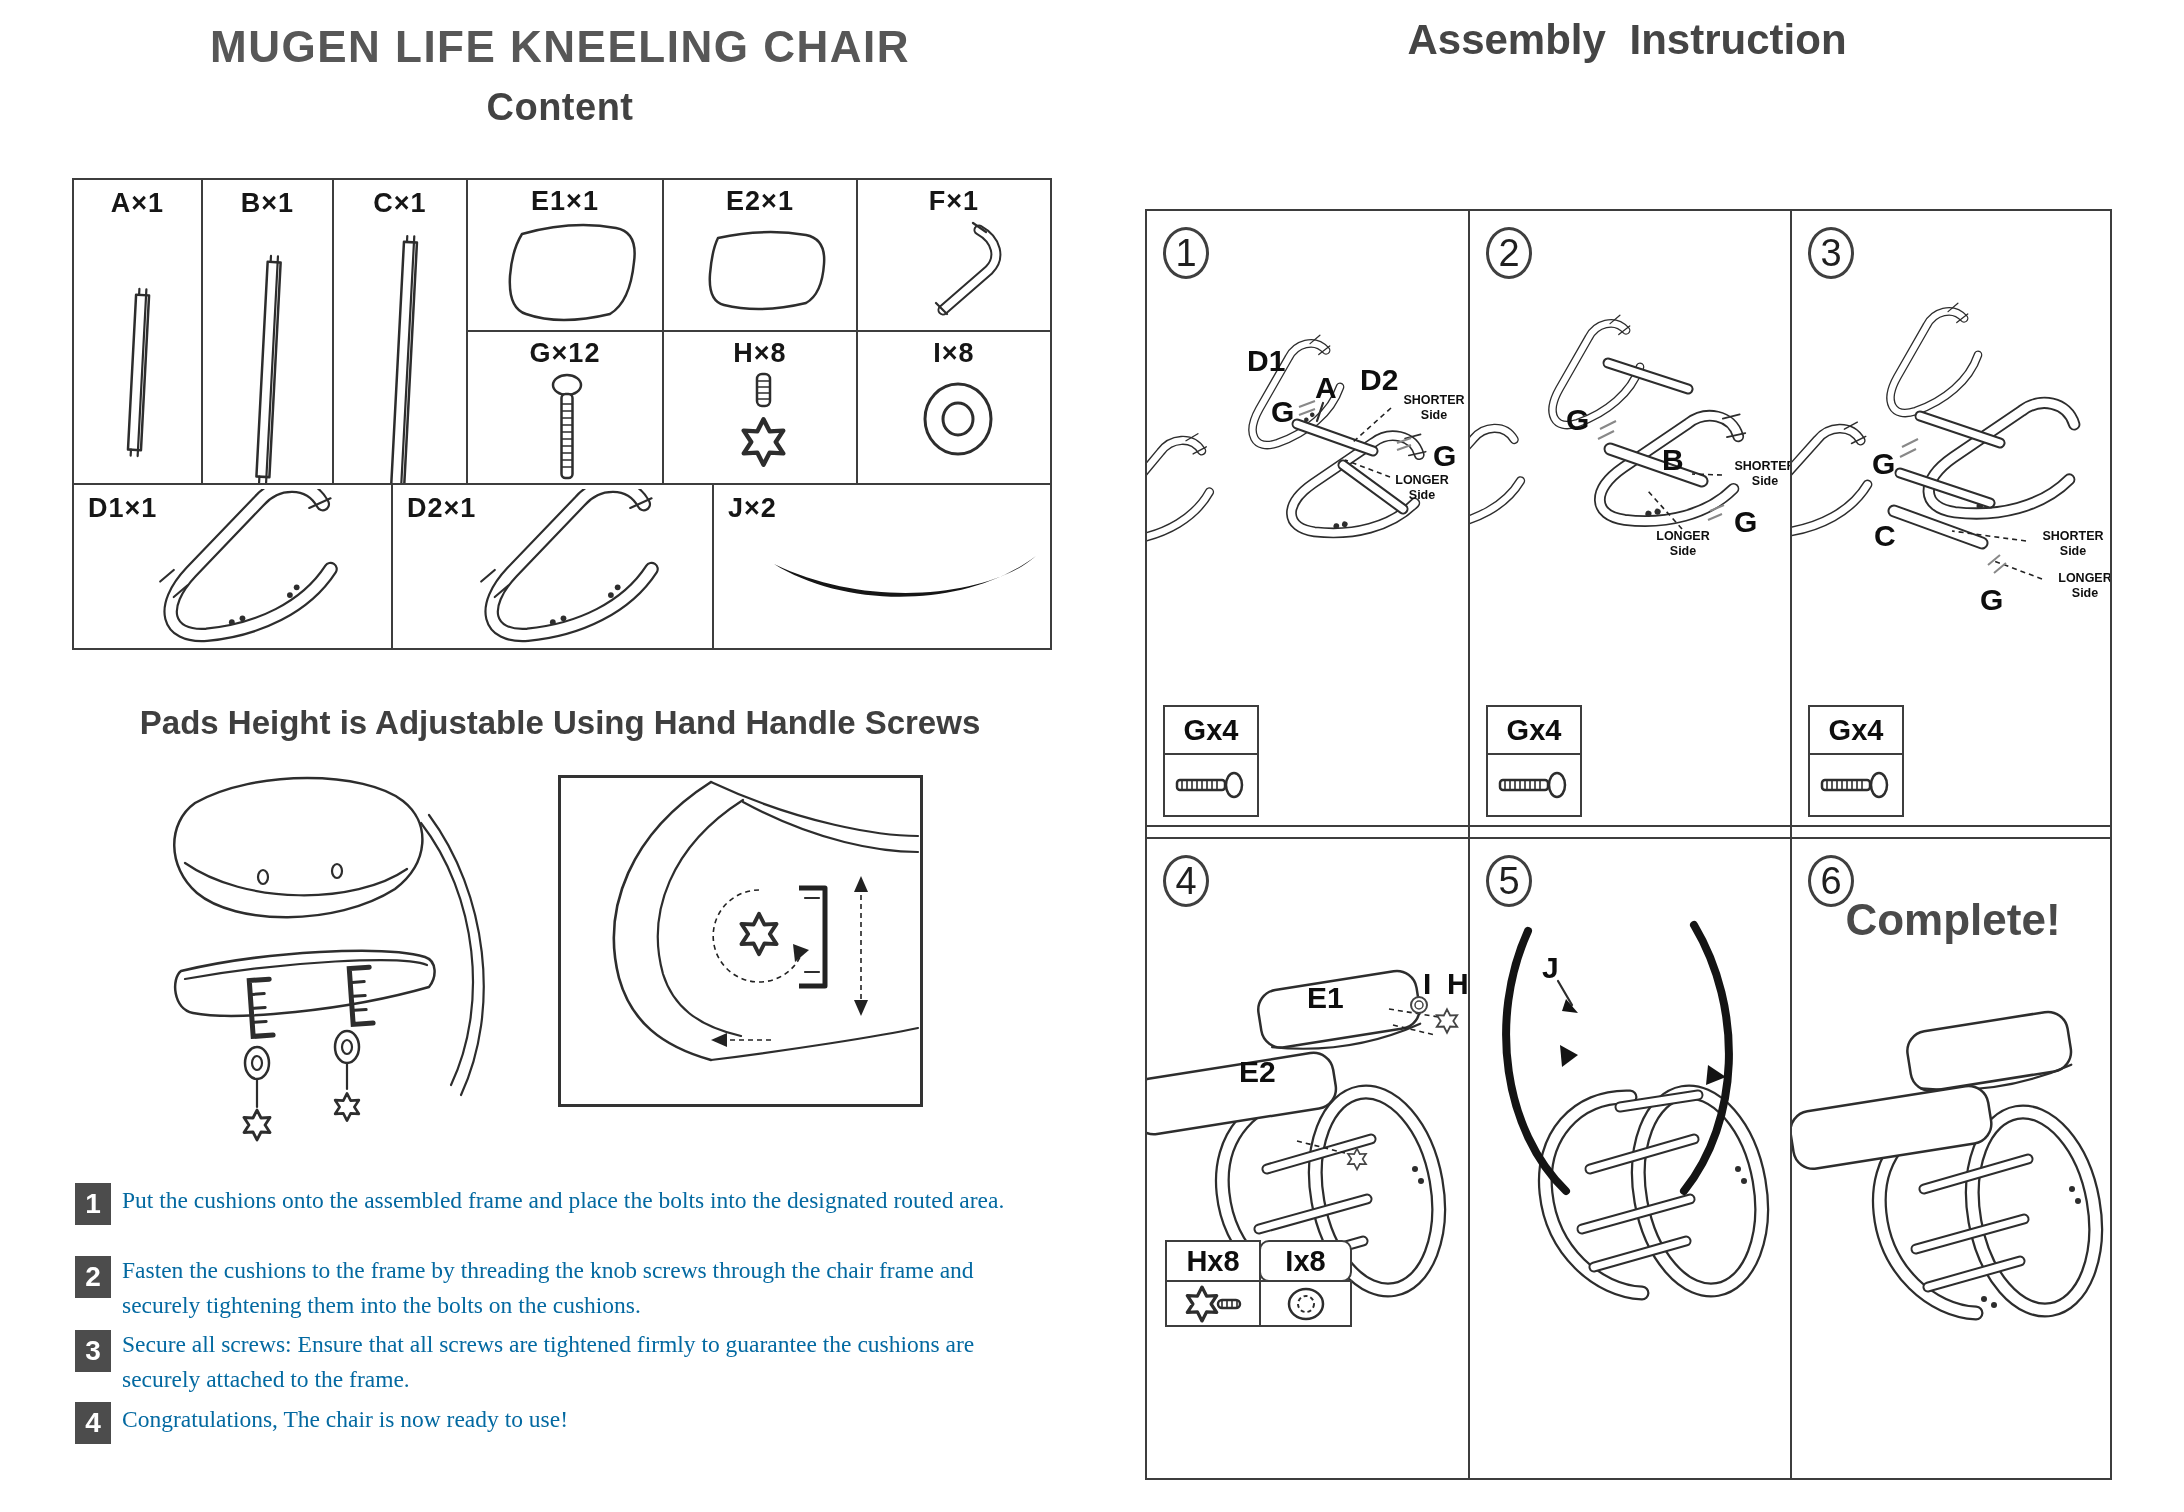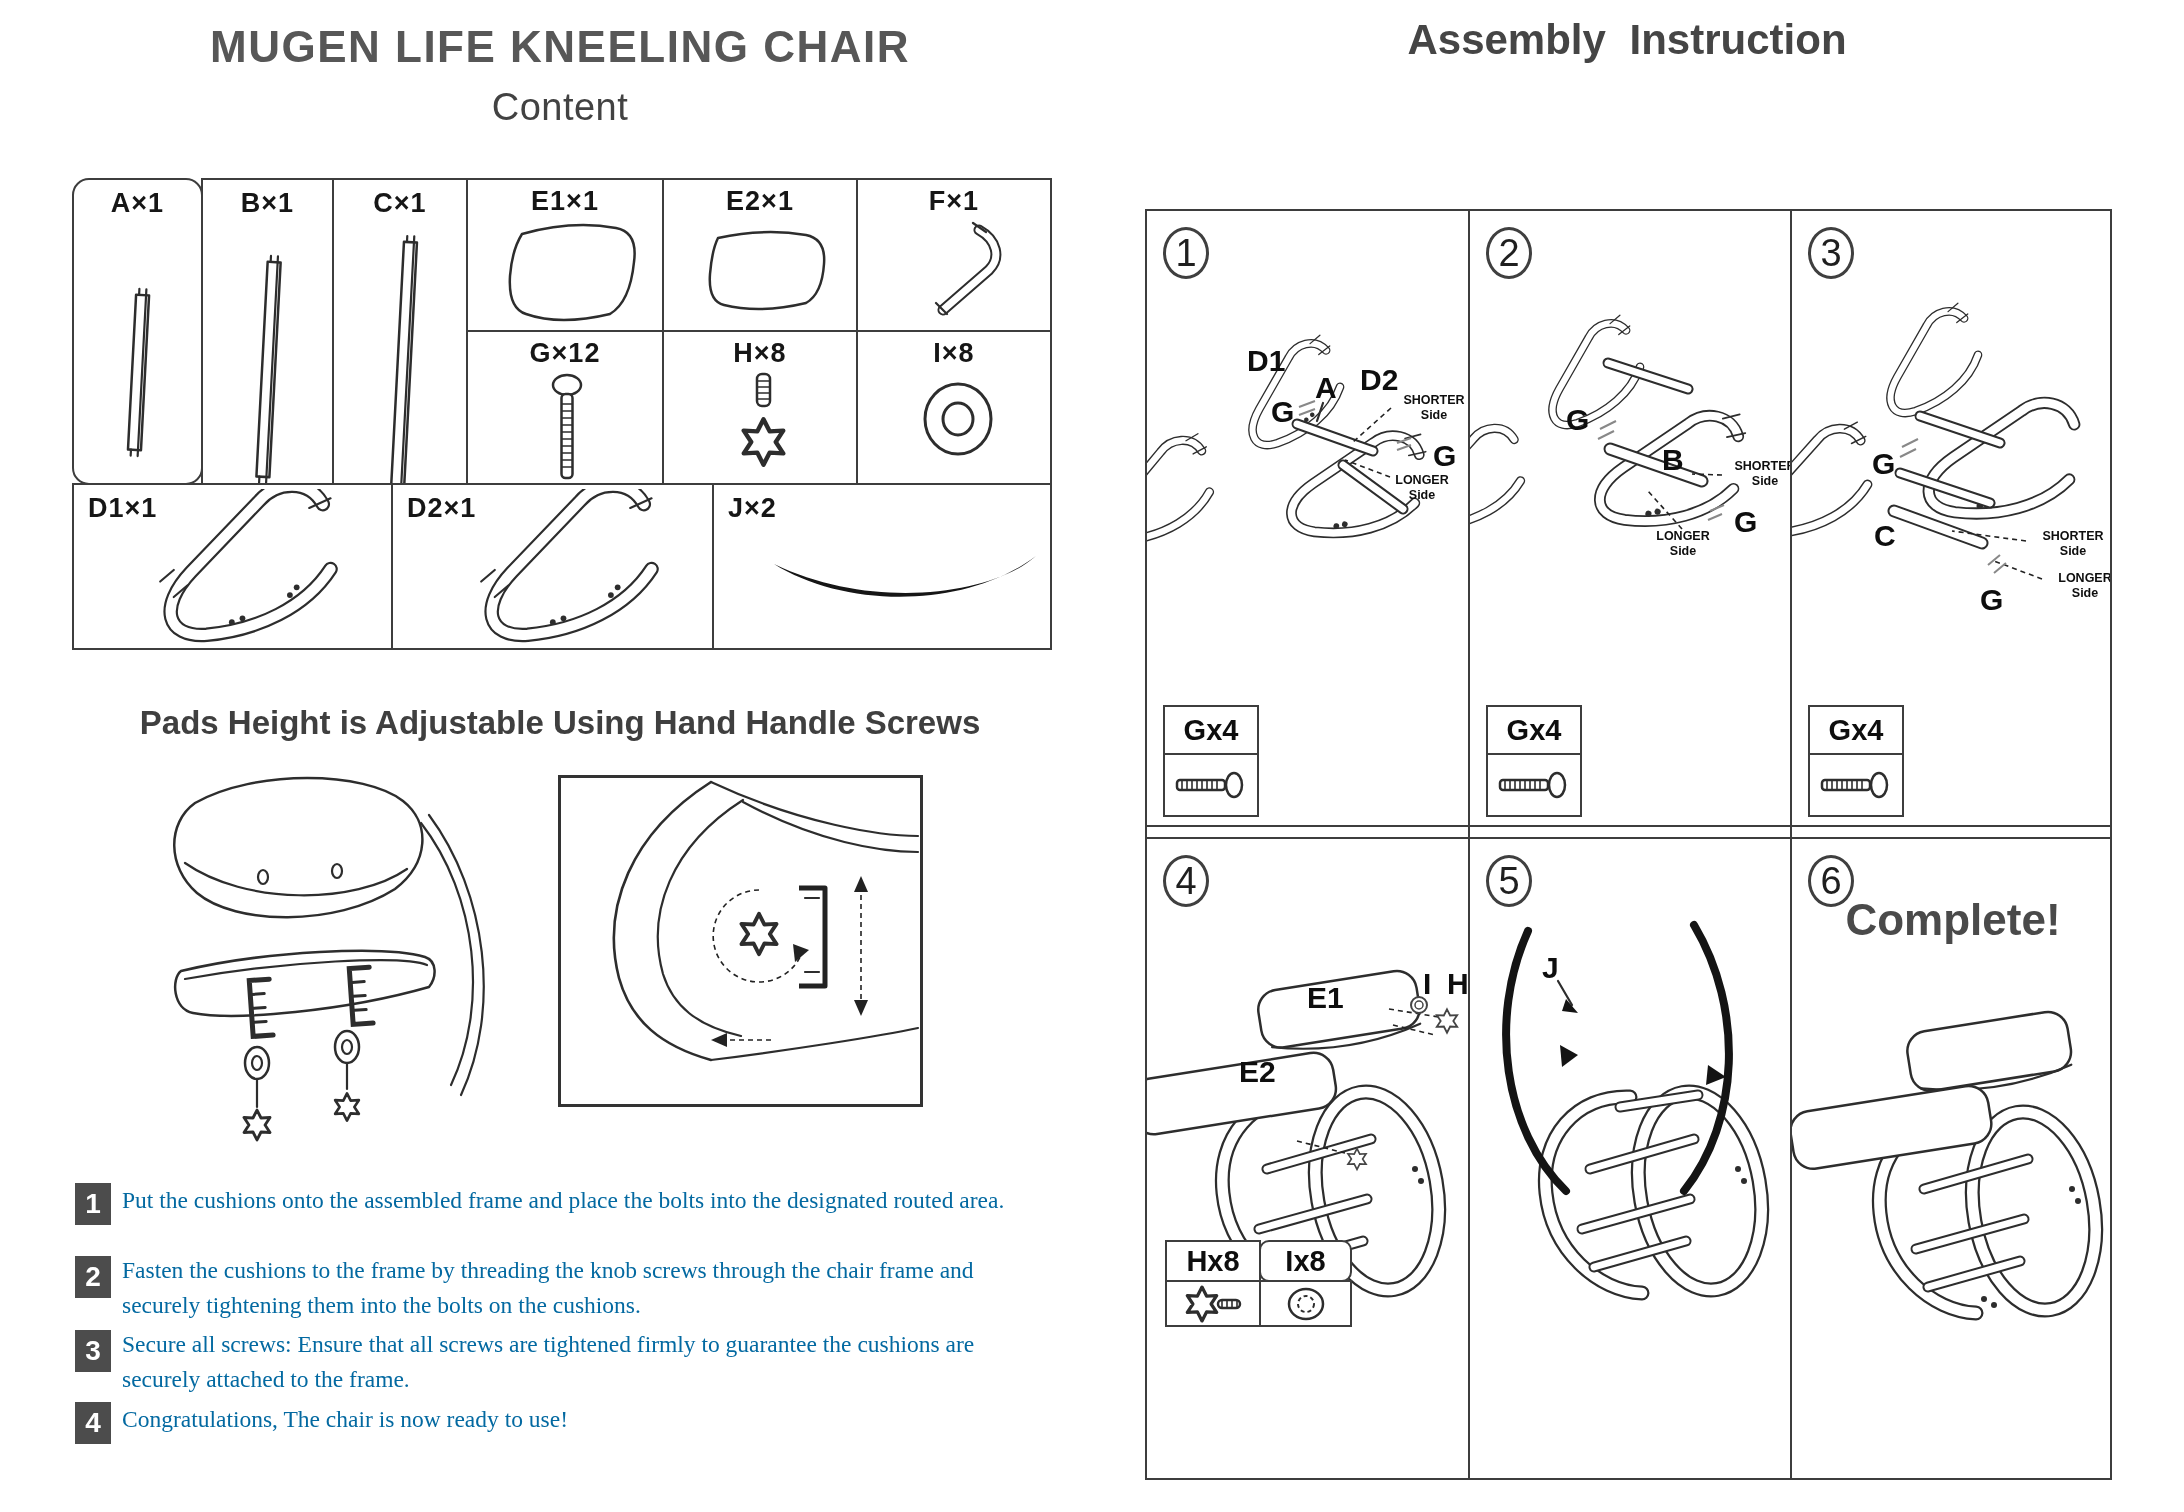--- a/index.html
+++ b/index.html
@@ -1,20 +1,20 @@
 <!DOCTYPE html>
 <html><head>
 <meta charset="utf-8">
 <style>
   html,body{margin:0;padding:0;background:#9a9a9a;}
   .page{position:relative;width:2184px;height:1512px;background:#ffffff;
         font-family:"Liberation Sans",sans-serif;color:#222;overflow:hidden;}
   .abs{position:absolute;}
   .h-title{font-size:44px;font-weight:600;letter-spacing:1.5px;color:#575757;text-align:center;}
-  .h-sub{font-size:38px;font-weight:400;color:#424242;text-align:center;letter-spacing:0.5px;}
+  .h-sub{font-size:38px;font-weight:700;color:#424242;text-align:center;letter-spacing:0.5px;}
   .h-pads{font-size:33px;font-weight:700;color:#3f3f3f;text-align:center;}
   .h-right{font-size:42px;font-weight:700;color:#454545;text-align:center;word-spacing:12px;}
   .serif{font-family:"Liberation Serif",serif;color:#1d1d1d;}
   .intro{font-size:27px;line-height:1.5;}
   .cell{position:absolute;border:2px solid #3d3d3d;box-sizing:border-box;background:#fff;}
   .plabel{font-size:27px;font-weight:700;color:#161616;letter-spacing:1px;}
   .lbl-c{position:absolute;left:0;right:0;top:8px;text-align:center;}
   .lbl-tl{position:absolute;left:14px;top:8px;}
   .badge{position:absolute;width:36px;height:42px;background:#4c4c4c;color:#fff;font-size:28px;
          font-weight:700;display:flex;align-items:center;justify-content:center;}
@@ -50,21 +50,21 @@
 </head>
 <body>
 
 <div class="page">
 
   <div class="abs h-title" style="left:130px;top:22px;width:860px;">MUGEN LIFE KNEELING CHAIR</div>
   <div class="abs h-sub" style="left:160px;top:86px;width:800px;">Content</div>
 
   <div>
 
-    <div class="cell" style="left:72px;top:178px;width:131px;height:307px;border-radius:17px;">
+    <div class="cell" style="left:72px;top:178px;width:131px;height:307px;">
       <span class="plabel lbl-c">A×1</span>
       <svg class="abs" style="left:45px;top:105px;" width="40" height="175" viewBox="0 0 40 175">
         <g transform="rotate(3 20 88)">
             <rect class="ol" x="13" y="10" width="13" height="155"></rect>
         <path class="ln" d="M23,10 V165 M16,10 v-6 m7,6 v-6 M16,165 v6 m7,-6 v6"></path>
           </g>
       </svg>
     </div>
 
     <div class="cell" style="left:201px;top:178px;width:133px;height:307px;">

